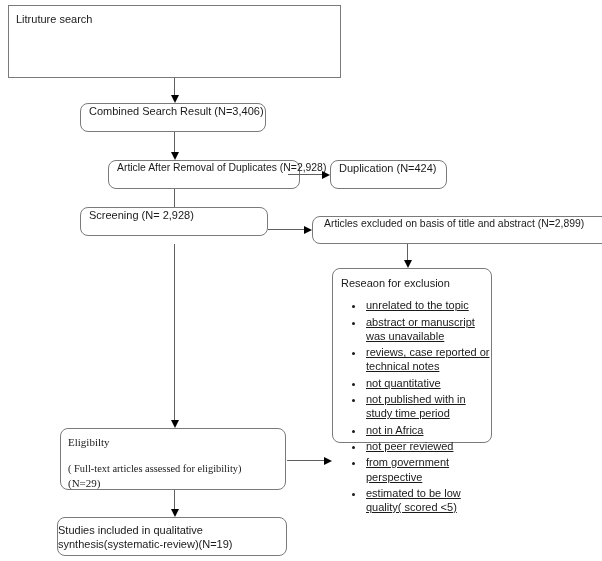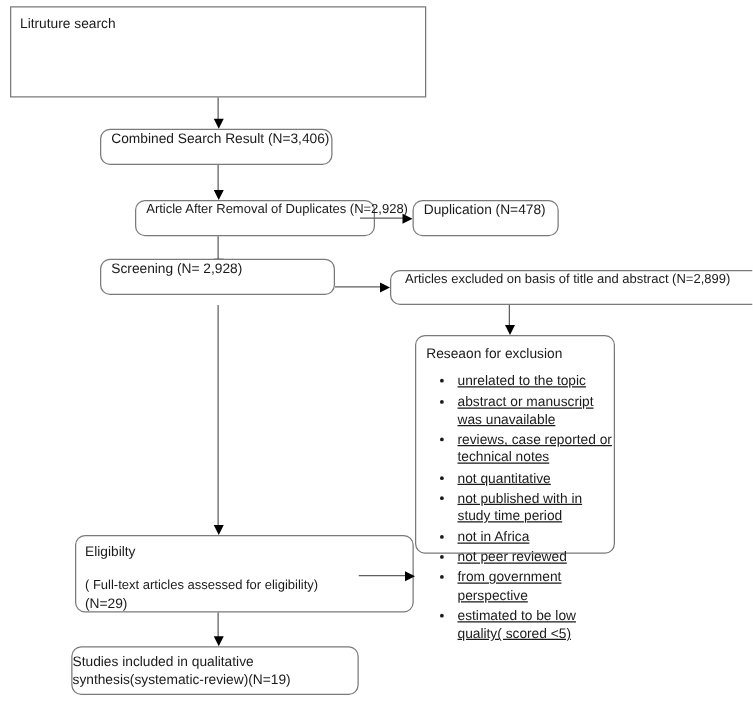--- a/index.html
+++ b/index.html
@@ -55,21 +55,21 @@
   <div class="arrow-down" style="left:171px; top:152px;"></div>
 
   <div class="box center-y fit" style="left:60px; top:160px; width:192px; height:29px;margin-left:48px;">
     <span>Article After Removal of Duplicates (N=2,928)</span>
   </div>
 
   <div class="hline" style="left:288px; top:174px; width:35px;"></div>
   <div class="arrow-right" style="left:322px; top:171px;"></div>
 
   <div class="box center-y" style="left:330px; top:160px; width:117px; height:29px;">
-    <span>Duplication (N=478)</span>
+    <span>Duplication (N=424)</span>
   </div>
 
   <div class="vline" style="left:174px; top:189px; height:19px;"></div>
   <div class="arrow-down" style="left:171px; top:207px;"></div>
 
   <div class="box center-y" style="left:80px; top:207px; width:188px; height:29px;">
     <span>Screening (N= 2,928)</span>
   </div>
 
   <div class="hline" style="left:268px; top:229px; width:37px;"></div>
@@ -93,21 +93,21 @@
         <li>not in Africa</li>
         <li>not peer reviewed</li>
         <li>from government perspective</li>
         <li>estimated to be low quality( scored &lt;5)</li>
       </ul>
   </div>
 
   <div class="vline" style="left:174px; top:244px; height:177px;"></div>
   <div class="arrow-down" style="left:171px; top:420px;"></div>
 
-  <div class="box pad" style="left:60px; top:428px; width:271px; height:62px;">
+  <div class="box pad" style="left:60px; top:428px; width:226px; height:62px;font-family:Liberation Serif, serif;">
     <div class="elig-line">Eligibilty</div>
     <div class="elig-line elig-sub fit">( Full-text articles assessed for eligibility)</div>
     <div class="elig-line">(N=29)</div>
   </div>
 
   <div class="hline" style="left:287px; top:460px; width:38px;"></div>
   <div class="arrow-right" style="left:324px; top:457px;"></div>
 
   <div class="vline" style="left:174px; top:490px; height:20px;"></div>
   <div class="arrow-down" style="left:171px; top:509px;"></div>

